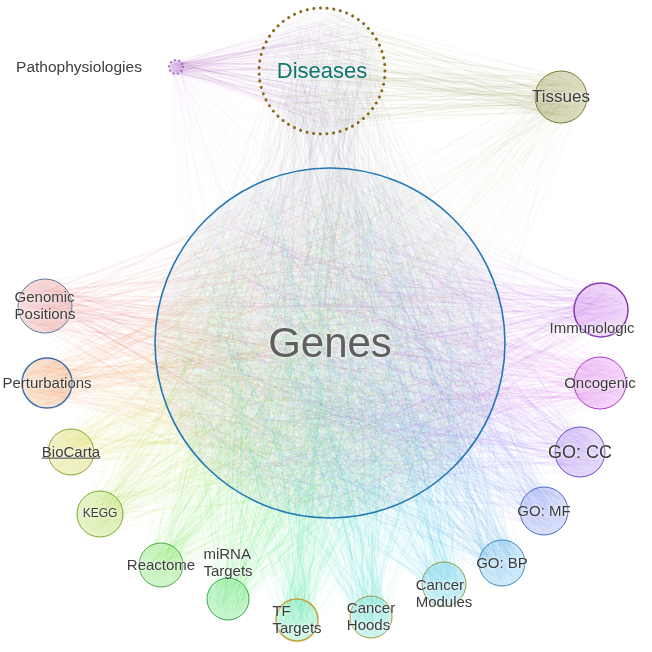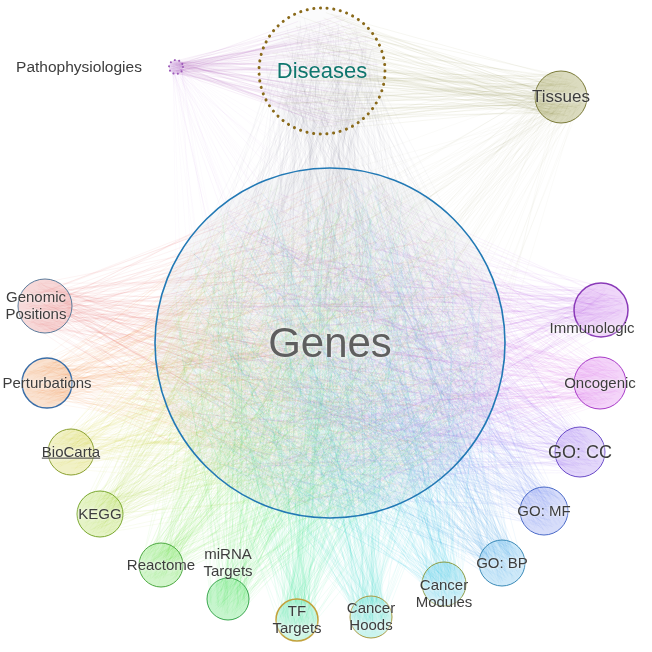--- a/index.html
+++ b/index.html
@@ -17,21 +17,21 @@
   }
   .stage svg {
     position: absolute;
     left: 0;
     top: 0;
   }
   .node-label {
     position: absolute;
     transform: translate(-50%, -50%);
     color: #3d3d3d;
-    text-align: center;
+    text-align: left;
     white-space: pre-line;
     line-height: 1.12;
     pointer-events: none;
     text-shadow: 0 0 3px rgba(255,255,255,0.85), 0 0 6px rgba(255,255,255,0.6);
   }
 </style>
 </head>
 <body>
 
 <div class="stage">
@@ -2545,25 +2545,25 @@
         <circle cx="580" cy="452" r="25" fill="rgba(162,122,240,0.30)" stroke="#6a4ac8" stroke-width="1"></circle>
         <circle cx="600" cy="383" r="26" fill="rgba(220,112,236,0.30)" stroke="#a83ac8" stroke-width="1"></circle>
         <circle cx="601" cy="310" r="27" fill="rgba(202,122,236,0.30)" stroke="#8a3ab8" stroke-width="1.5"></circle>
       </g>
     </svg>
 
   <div class="node-label" style="left: 330px; top: 343px; font-size: 42px; color: rgb(95, 95, 95);">Genes</div>
   <div class="node-label" style="left: 322px; top: 71px; font-size: 22px; color: #0f766e;">Diseases</div>
   <div class="node-label" style="left: 79px; top: 67px; font-size: 15.5px; color: rgb(61, 61, 61);">Pathophysiologies</div>
   <div class="node-label" style="left: 561px; top: 97px; font-size: 17px;">Tissues</div>
-  <div class="node-label" style="left: 36px; top: 306px; font-size: 15px;">Genomic
+  <div class="node-label" style="left: 45px; top: 306px; font-size: 15px;">Genomic
 Positions</div>
   <div class="node-label" style="left: 47px; top: 383px; font-size: 15px;">Perturbations</div>
   <div class="node-label" style="left: 71px; top: 452px; font-size: 15px; text-decoration: underline;">BioCarta</div>
-  <div class="node-label" style="left: 100px; top: 514px; font-size: 15px;">KEGG</div>
+  <div class="node-label" style="left: 100px; top: 514px; font-size: 12px;">KEGG</div>
   <div class="node-label" style="left: 161px; top: 565px; font-size: 15px;">Reactome</div>
   <div class="node-label" style="left: 228px; top: 563px; font-size: 15px;">miRNA
 Targets</div>
   <div class="node-label" style="left: 297px; top: 620px; font-size: 15px;">TF
 Targets</div>
   <div class="node-label" style="left: 371px; top: 617px; font-size: 15px;">Cancer
 Hoods</div>
   <div class="node-label" style="left: 444px; top: 594px; font-size: 15px;">Cancer
 Modules</div>
   <div class="node-label" style="left: 502px; top: 563px; font-size: 15px;">GO: BP</div>

